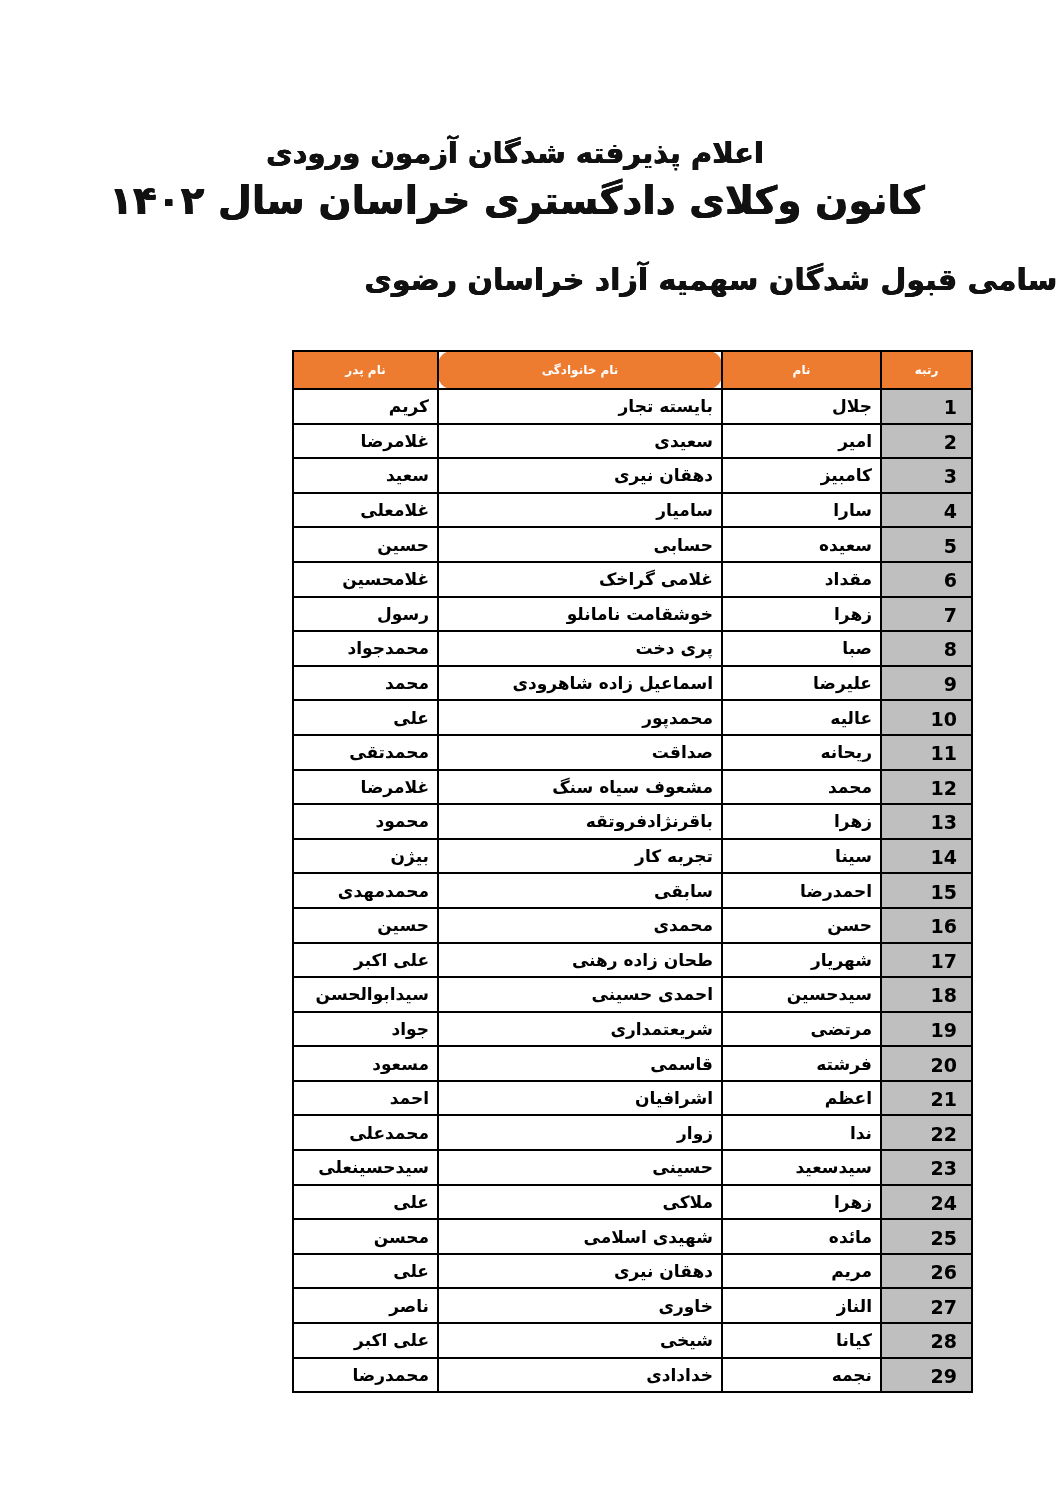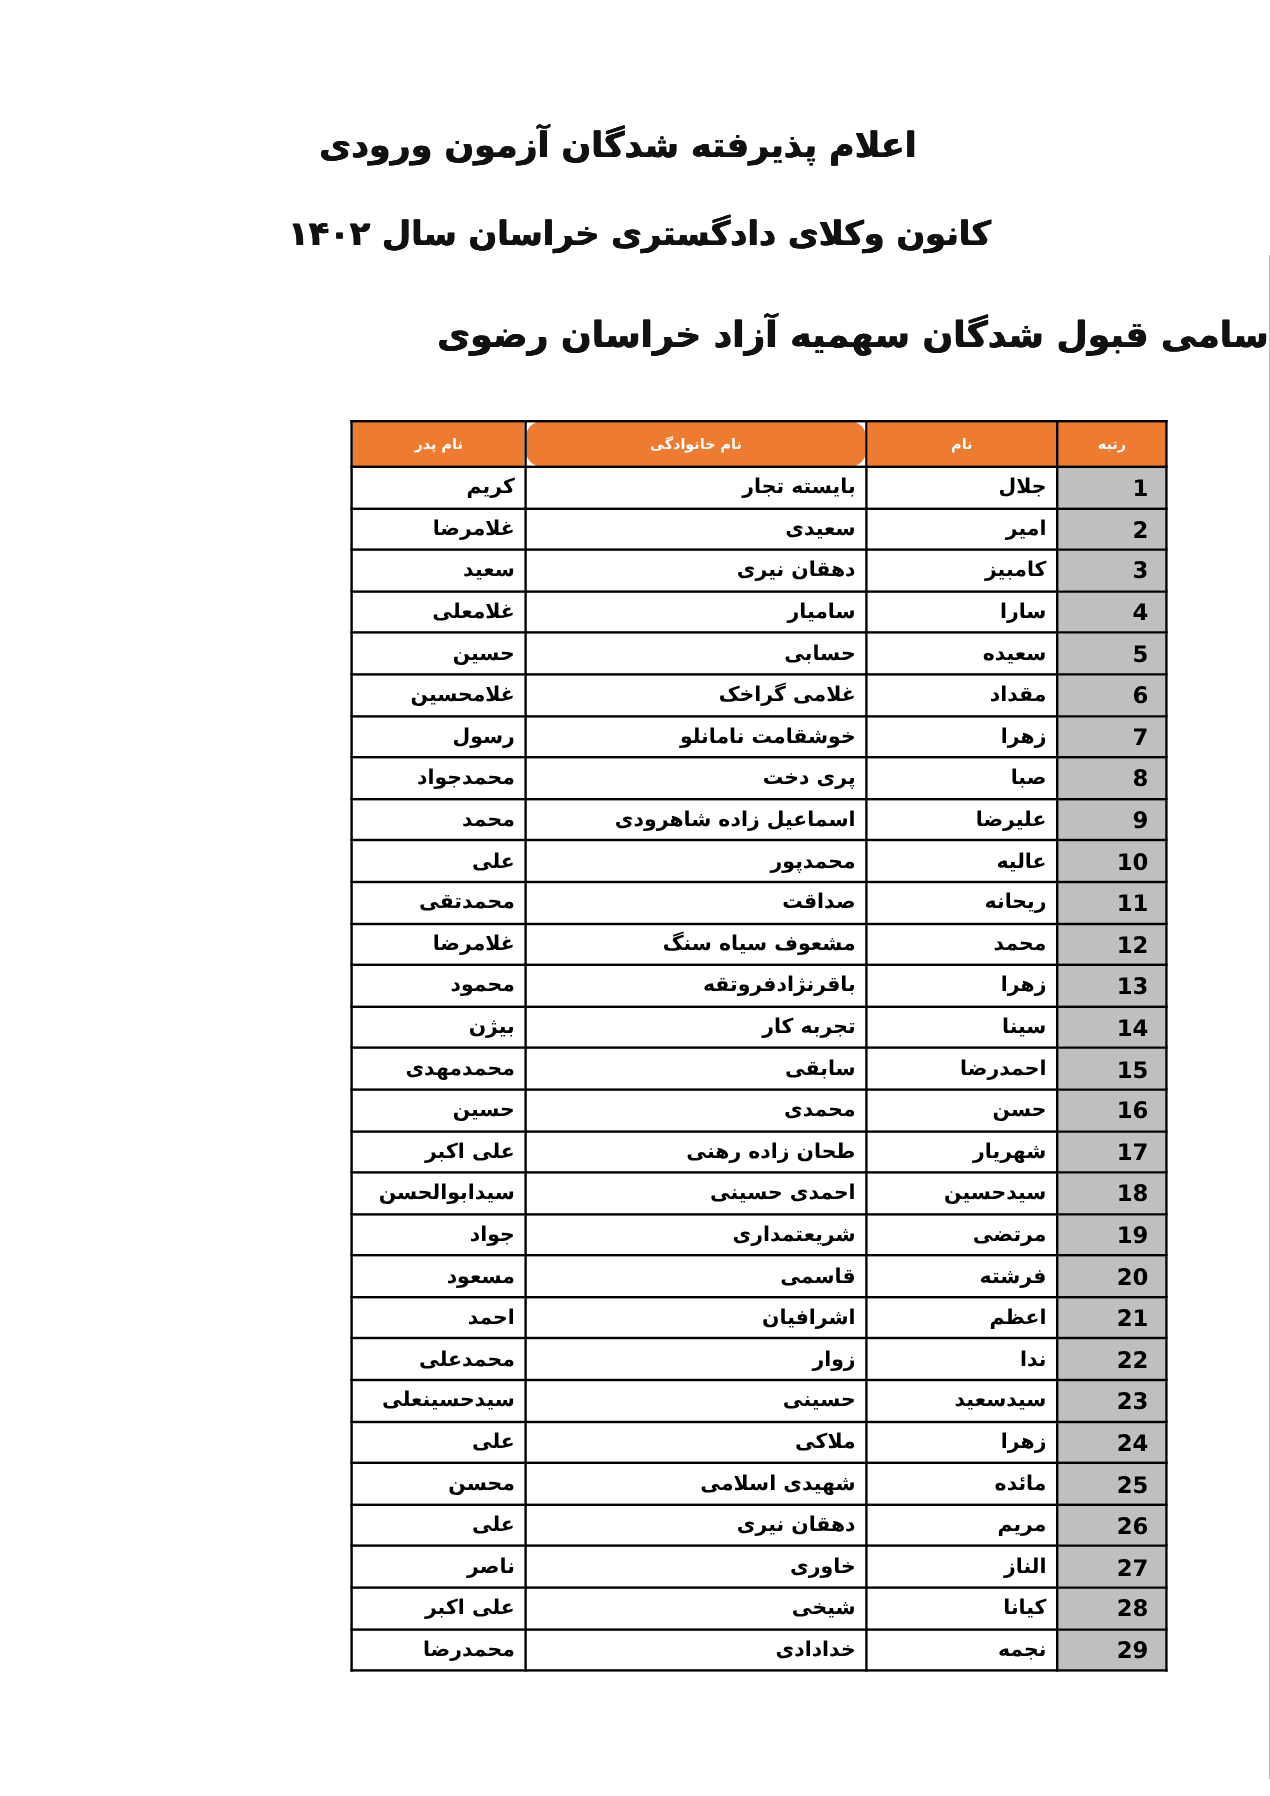--- a/index.html
+++ b/index.html
@@ -22,22 +22,22 @@
   }
   .heading{
     position:absolute;
     transform:translateX(-50%);
     white-space:nowrap;
     direction:rtl;
     font-weight:bold;
     color:#111;
     text-shadow:0.4px 0 0 currentColor, -0.4px 0 0 currentColor;
   }
-  .title-1{top:104px;left:515px;font-size:29px;}
-  .title-2{top:178px;left:533px;font-size:28px;}
+  .title-1{top:136px;left:515px;font-size:29px;}
+  .title-2{top:178px;left:517px;font-size:39px;}
   .subtitle{top:262px;left:716px;font-size:30px;}
   table.results{
     position:absolute;
     left:292px;top:350px;
     width:663px;
     border-collapse:collapse;
     table-layout:fixed;
     direction:rtl;
   }
   table.results th, table.results td{

